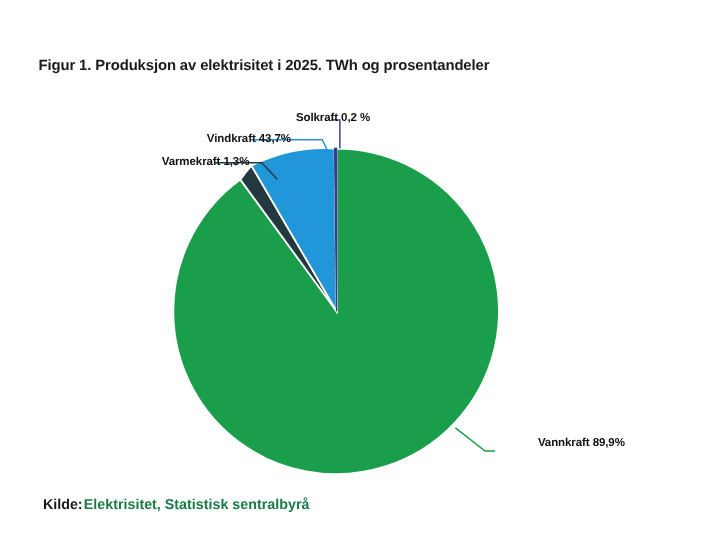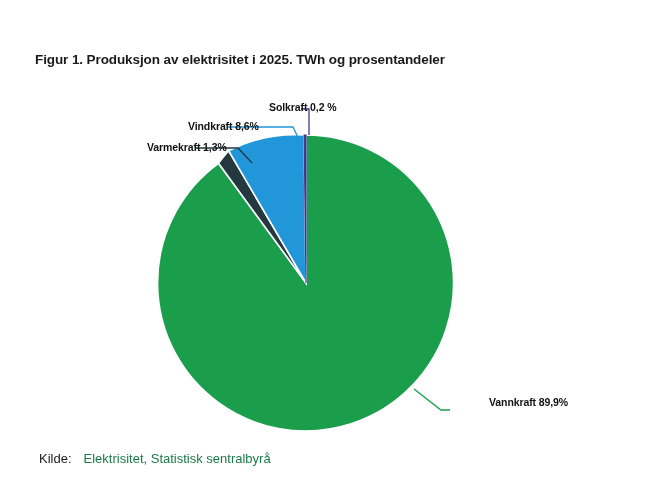--- a/index.html
+++ b/index.html
@@ -58,27 +58,27 @@
   #label-vannkraft  { left: 452px; top: 396px; }
 
   #source-line {
     position: absolute;
     left: 39px;
     top: 451px;
     font-size: 13px;
     white-space: nowrap;
   }
   #source-label {
-    font-weight: normal;
+    font-weight: bold;
     color: #1a1a1a;
   }
   #source-link {
     color: #1a7a48;
-    font-weight: normal;
-    margin-left: 12px;
+    font-weight: bold;
+    margin-left: 1px;
     text-decoration: none;
     cursor: pointer;
   }
 </style>
 </head>
 <body>
 
 <div id="figure-root">
 
   <div id="chart-title">Figur 1. Produksjon av elektrisitet i 2025. TWh og prosentandeler</div>
@@ -97,21 +97,21 @@
 
     <polyline points="228,127 293,127 302,146" fill="none" stroke="#2196d9" stroke-width="1.3"></polyline>
 
     <polyline points="195,148 238,148 252,163" fill="none" stroke="#23383f" stroke-width="1.3"></polyline>
 
     <polyline points="414,389 441,410 450,410" fill="none" stroke="#1a9e4b" stroke-width="1.3"></polyline>
   </svg>
 
   <div class="slice-label" id="label-solkraft">Solkraft 0,2 %</div>
 
-  <div class="slice-label" id="label-vindkraft">Vindkraft 8,6%</div>
+  <div class="slice-label" id="label-vindkraft">Vindkraft 43,7%</div>
 
   <div class="slice-label" id="label-varmekraft">Varmekraft 1,3%</div>
 
   <div class="slice-label" id="label-vannkraft">Vannkraft 89,9%</div>
 
   <div id="source-line">
     <span id="source-label">Kilde:</span><a id="source-link" href="#">Elektrisitet, Statistisk sentralbyrå</a>
   </div>
 
 </div>

